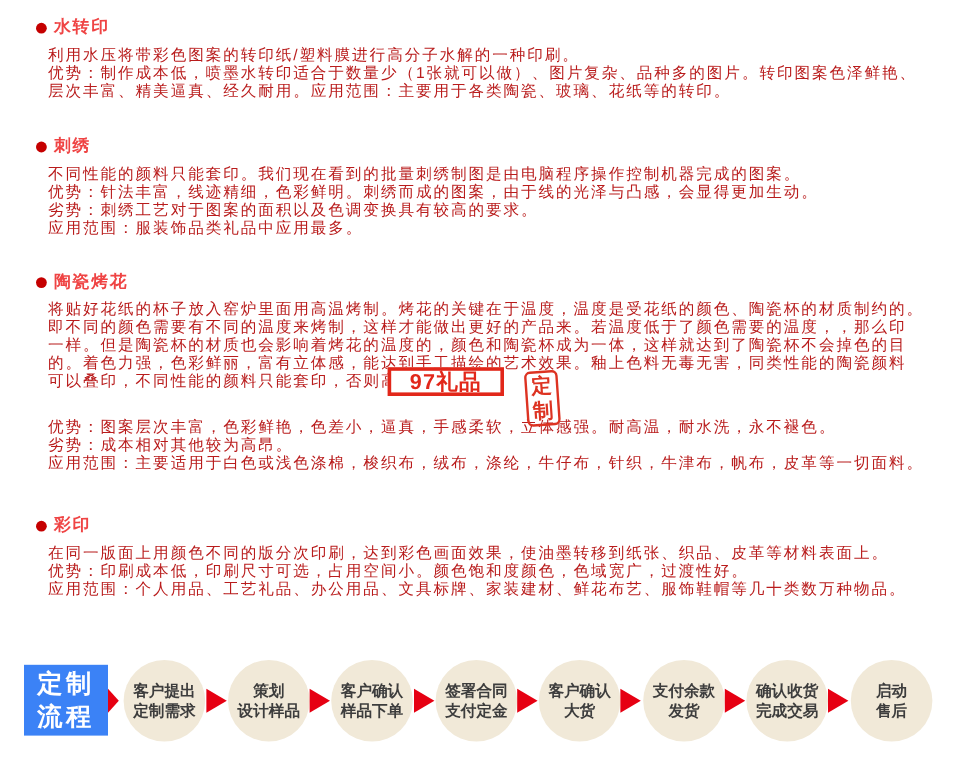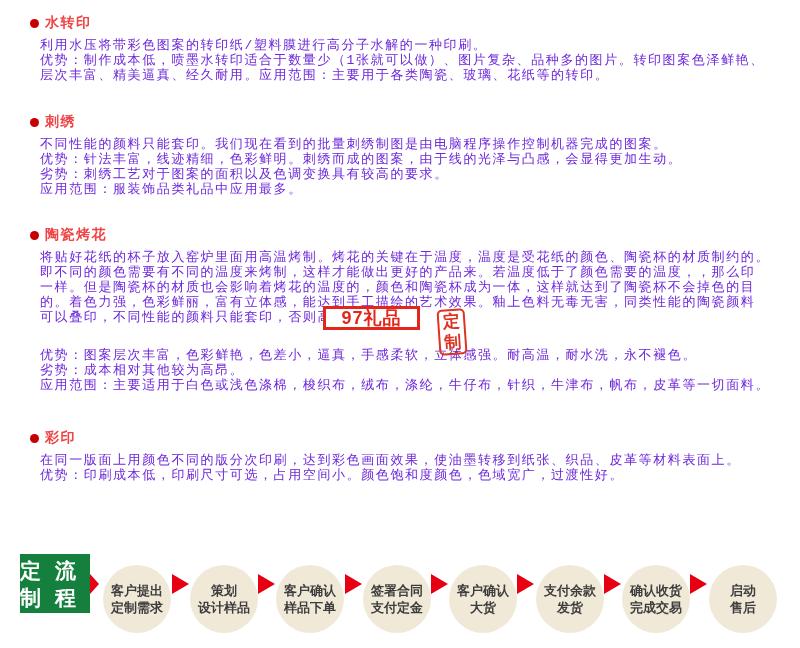--- a/index.html
+++ b/index.html
@@ -17,22 +17,22 @@
     width: 9px; height: 9px; border-radius: 50%;
     background: #c50000; flex: 0 0 9px;
   }
   .section-title {
     margin-left: 6px;
     font-size: 14px; font-weight: bold;
     color: #ef4444; letter-spacing: 1.5px;
   }
   .section-body {
     margin: 6px 0 0 10px;
-    font-size: 13px; color: #6d28d9;
-    letter-spacing: 1.6px; line-height: 15px; font-family: Liberation Mono, monospace;
+    font-size: 13px; color: #b91c1c;
+    letter-spacing: 1.6px; line-height: 15px;
   }
   .body-line { white-space: nowrap; overflow: hidden; }
 
   
   .wm-badge {
     position: absolute; left: 323px; top: 306px;
     width: 91px; height: 18px;
     border: 3px solid #e2271a; background: #ffffff;
     color: #e2271a; font-size: 18px; font-weight: bold;
     line-height: 18px; text-align: center; letter-spacing: 1px;
@@ -45,33 +45,33 @@
     text-align: center; line-height: 21px;
     transform: rotate(-4deg);
   }
   .wm-seal span { display: block; }
 
   
   .flow { position: absolute; left: 0; top: 549px; width: 800px; height: 75px; }
   .flow-label {
     position: absolute; left: 20px; top: 5px;
     width: 70px; height: 59px;
-    background: #15803d; color: #ffffff;
-    display: flex; flex-direction: row; justify-content: center; align-items: center;
+    background: #3b82f6; color: #ffffff;
+    display: flex; flex-direction: column; justify-content: center; align-items: center;
     font-size: 21px; font-weight: bold; letter-spacing: 3px; line-height: 27px;
   }
   .flow-label::after {
     content: ""; position: absolute; right: -9px; top: 50%;
     margin-top: -10px; width: 0; height: 0;
     border-left: 9px solid #e60012;
     border-top: 10px solid transparent;
     border-bottom: 10px solid transparent;
   }
   .flow-step {
-    position: absolute; top: 16px;
+    position: absolute; top: 1px;
     width: 68px; height: 68px; border-radius: 50%;
     background: #f1e9d8;
     display: flex; flex-direction: column; justify-content: center; align-items: center;
     font-size: 13px; font-weight: bold; color: #3d3d3d; line-height: 17px;
     text-align: center;
   }
   .flow-arrow {
     position: absolute; top: 25px;
     width: 0; height: 0;
     border-left: 17px solid #e60012;
@@ -136,20 +136,21 @@
   </div>
 
   <div class="section" style="margin-bottom:0;">
     <div class="section-header">
       <span class="bullet"></span>
       <span class="section-title">彩印</span>
     </div>
     <div class="section-body">
       <div class="body-line">在同一版面上用颜色不同的版分次印刷，达到彩色画面效果，使油墨转移到纸张、织品、皮革等材料表面上。</div>
       <div class="body-line">优势：印刷成本低，印刷尺寸可选，占用空间小。颜色饱和度颜色，色域宽广，过渡性好。</div>
+      <div class="body-line">应用范围：个人用品、工艺礼品、办公用品、文具标牌、家装建材、鲜花布艺、服饰鞋帽等几十类数万种物品。</div>
     </div>
   </div>
 
 </div>
 
 <div class="wm-badge">97礼品</div>
 <div class="wm-seal">
   <span>定</span>
   <span>制</span>
 </div>

